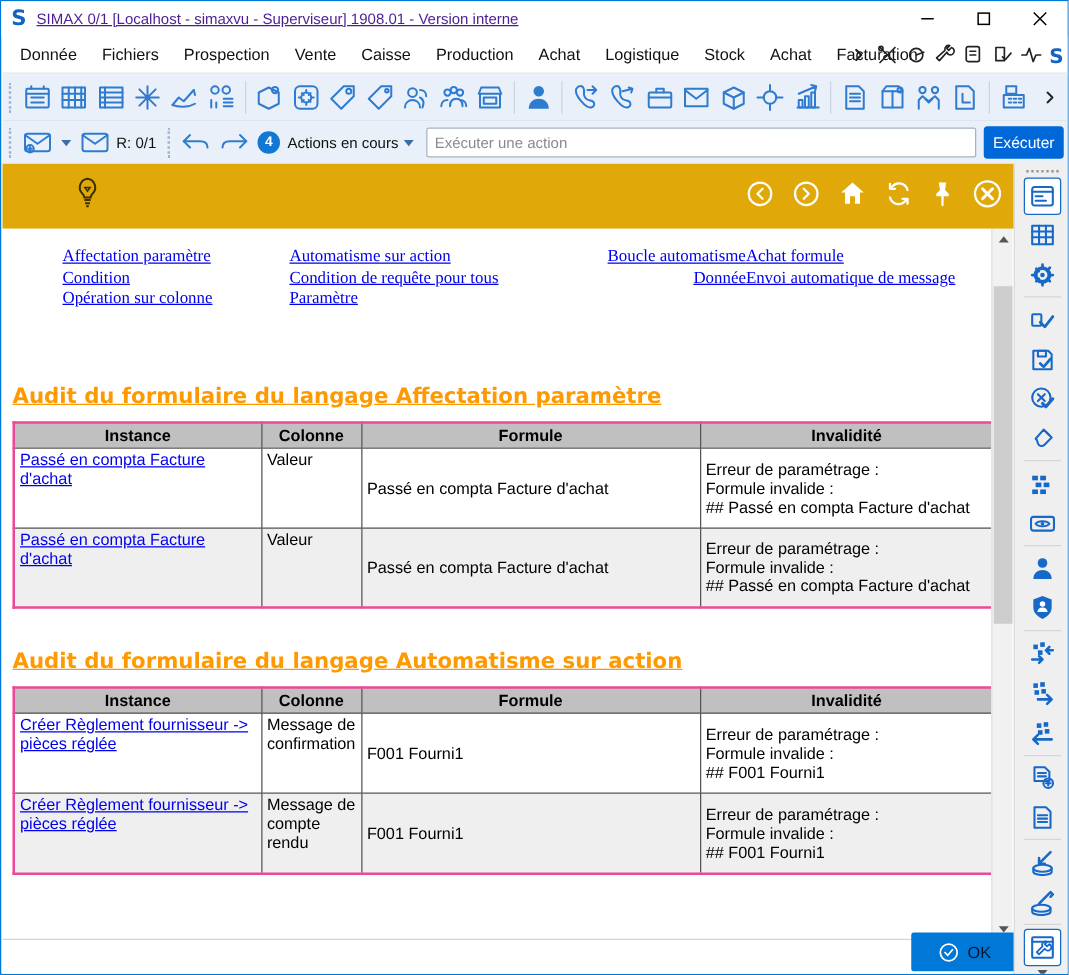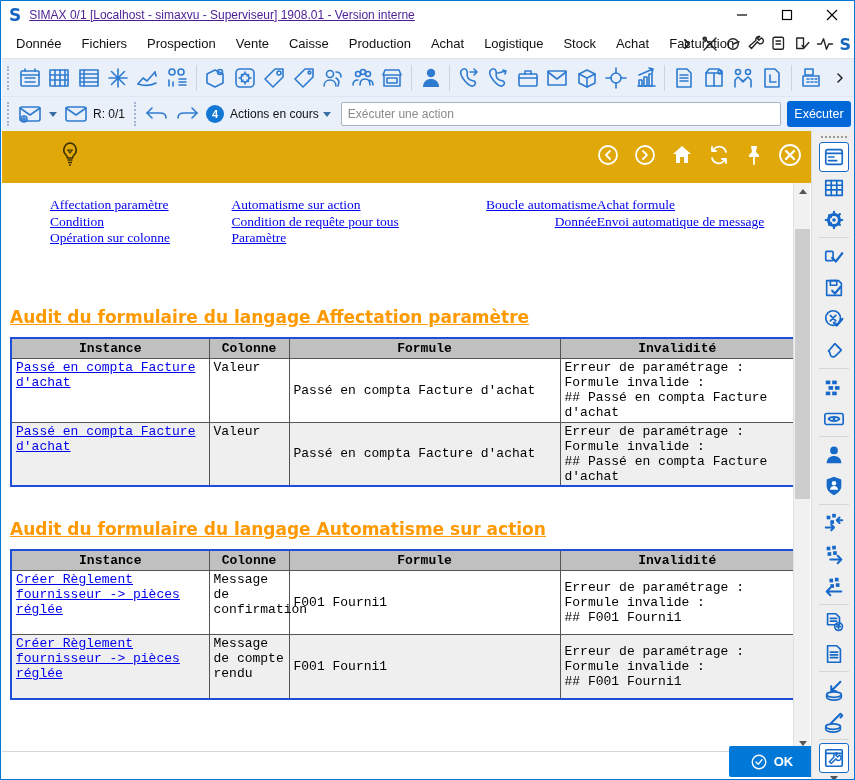--- a/index.html
+++ b/index.html
@@ -47,42 +47,42 @@
   
   .content { position:absolute; left:1px; top:182px; width:791px; height:568px; background:#fff; overflow:hidden; }
   .links-block { display:flex; margin:14px 0 0 48px; font-family:"Liberation Serif",serif; font-size:13.5px; }
   .links-col { display:flex; flex-direction:column; }
   .links-col a { color:#0000EE; text-decoration:underline; line-height:16.5px; cursor:pointer; }
   .lc0 { width:185px; } .lc1 { width:192px; } .lc2 { width:180px;text-align:right; } .lc3 { width:200px; }
 
   .audit-heading { font-family:"DejaVu Sans",sans-serif; font-weight:bold; font-size:17px; color:#FF9900; text-decoration:underline; margin:0 0 10px 8px; }
   .h1-margin { margin-top:60px; }
   .h2-margin { margin-top:32px; }
-  table.audit { border-collapse:collapse; margin-left:8px; width:784px; font-family:Liberation Mono, monospace; font-size:13px; table-layout:fixed; border:2px solid #1d4ed8; }
+  table.audit { border-collapse:collapse; margin-left:8px; width:784px; font-family:Liberation Sans, sans-serif; font-size:13px; table-layout:fixed; border:2px solid #ec4899; }
   table.audit th { background:#C0C0C0; border:1px solid #555; font-weight:bold; padding:2px 3px; text-align:center; }
   table.audit td { border:1px solid #555; padding:1px 4px; }
   col.c-inst { width:198px; } col.c-col { width:80px; } col.c-form { width:271px; } col.c-inv { width:235px; }
   tr.data-row { height:64px; }
   tr.data-row.alt { background:#EFEFEF; }
   td.cell-top { vertical-align:top; }
   td.cell-mid { vertical-align:middle; }
   td a { color:#0000EE; text-decoration:underline; cursor:pointer; }
   .inv-text { white-space:pre-line; }
 
   
   .vscroll { position:absolute; left:792px; top:182px; width:17px; height:568px; background:#F1F1F1; border-left:1px solid #E0E0E0; }
   .vs-up, .vs-down { position:absolute; left:0; width:17px; height:16px; display:flex; align-items:center; justify-content:center; }
   .vs-up { top:0; } .vs-down { bottom:0; }
   .tri-up { width:0; height:0; border-left:4px solid transparent; border-right:4px solid transparent; border-bottom:5px solid #555; }
   .tri-dn { width:0; height:0; border-left:4px solid transparent; border-right:4px solid transparent; border-top:5px solid #555; }
   .vs-thumb { position:absolute; left:1px; top:46px; width:15px; height:270px; background:#CDCDCD; }
 
   
   .bottombar { position:absolute; left:1px; top:750px; width:808px; height:29px; background:#fff; border-top:1px solid #D5D5D5; }
-  .ok-btn { position:absolute; left:728px; top:745px; width:85px; height:31px; background:#0078D7; border:none; border-radius:2px; color:#ffffff; font-size:13px; display:flex; align-items:center; justify-content:center; gap:6px; cursor:pointer;font-weight:bold; }
+  .ok-btn { position:absolute; left:728px; top:745px; width:85px; height:31px; background:#0078D7; border:none; border-radius:2px; color:#0f172a; font-size:13px; display:flex; align-items:center; justify-content:center; gap:6px; cursor:pointer; }
   .ok-btn svg { stroke:#fff; fill:none; stroke-width:1.8; stroke-linecap:round; stroke-linejoin:round; }
 
   
   .sidebar { position:absolute; left:810px; top:130px; width:45px; height:650px; background:#EFEFEF; border-left:1px solid #DCDCDC; display:flex; flex-direction:column; align-items:center; padding-top:3px; }
   .sb-handle { width:26px; border-top:2px dotted #9A9A9A; margin:2px 0 3px 0; }
   .sbi { width:30px; height:30px; display:flex; align-items:center; justify-content:center; margin:1px 0; border-radius:3px; }
   .sbi svg { stroke:#1669C9; fill:none; stroke-width:1.8; stroke-linecap:round; stroke-linejoin:round; }
   .sbi svg .bfill { fill:#1669C9; stroke:none; }
   .sbi.sel { border:1px solid #1669C9; background:#fff; }
   .sb-sep { width:30px; height:1px; background:#D6D6D6; margin:2px 0; }

